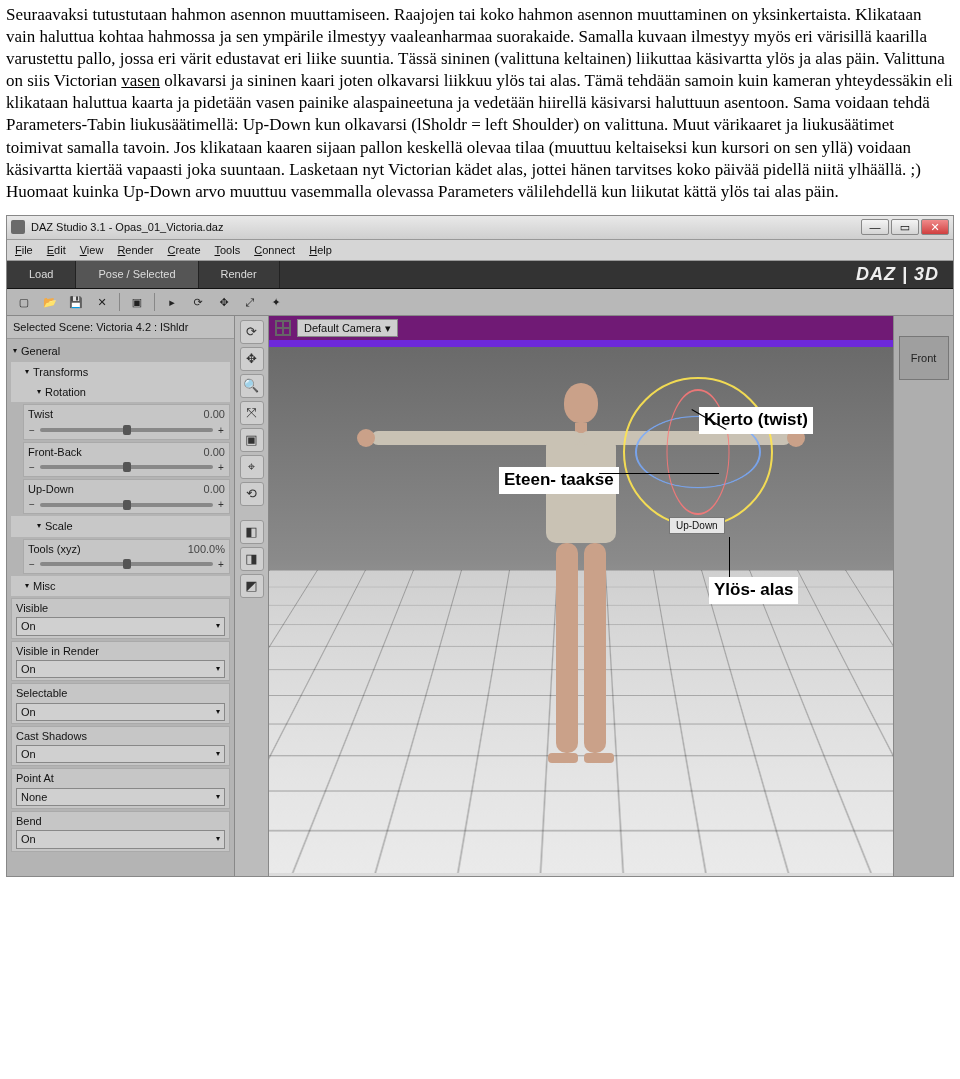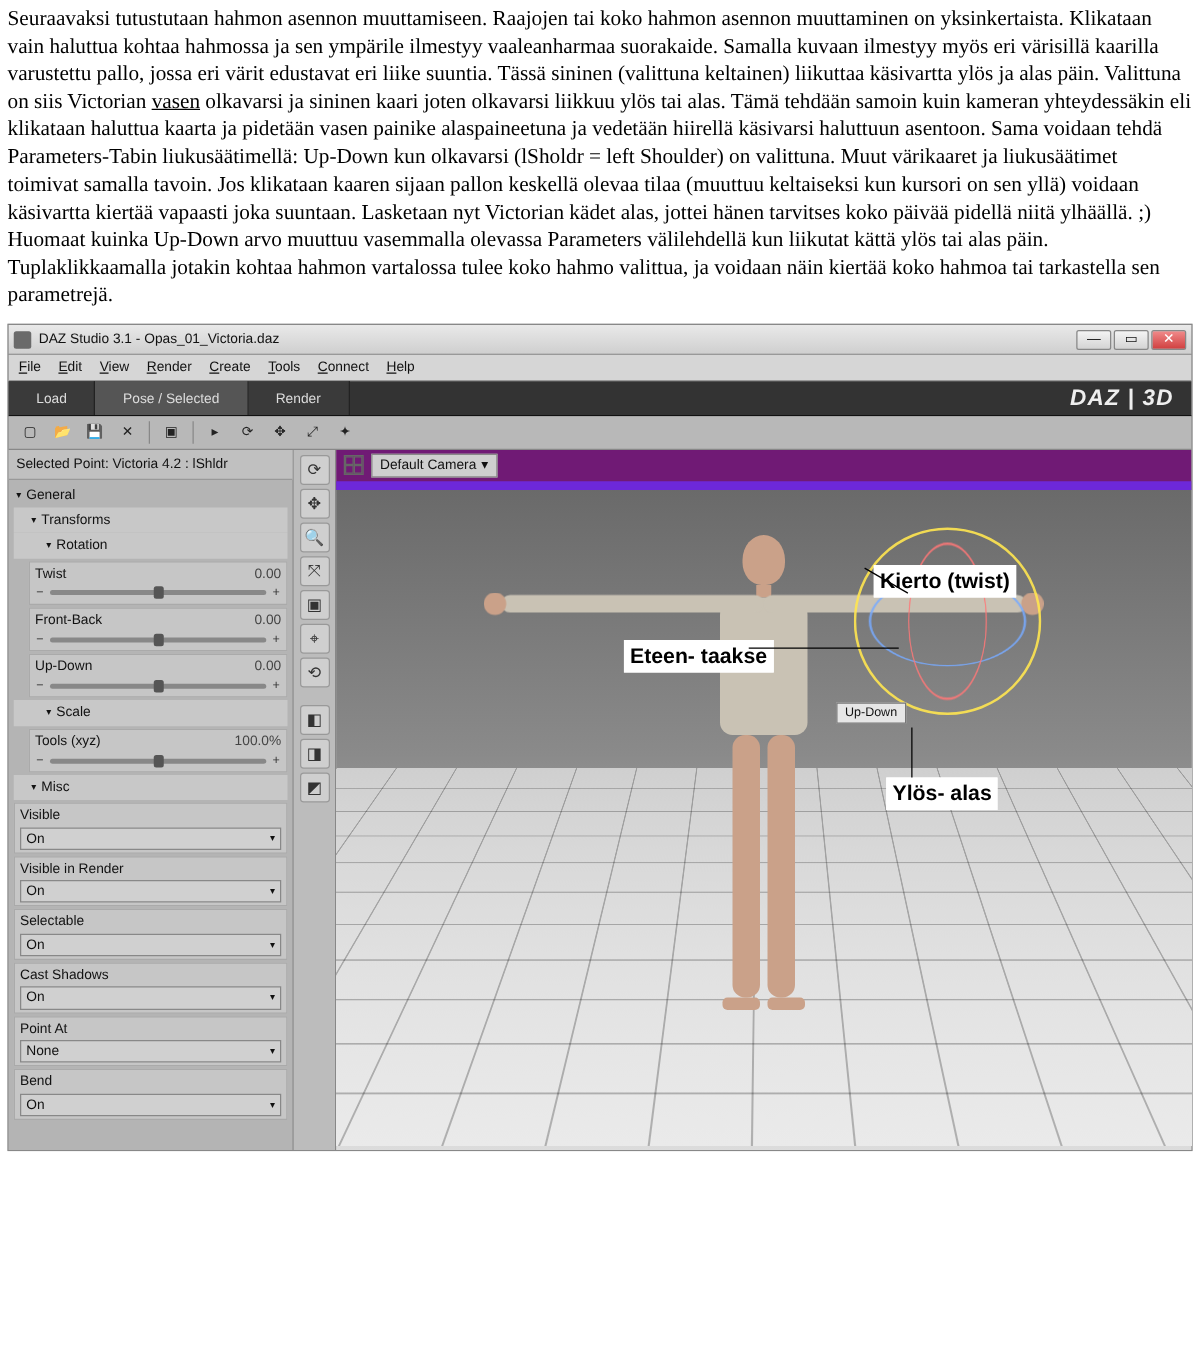--- a/index.html
+++ b/index.html
@@ -85,21 +85,20 @@
   .right-rail { width:60px; background:#aeaeae; border-left:1px solid #888; display:flex; flex-direction:column; align-items:center; padding-top:20px; }
   .front-btn { width:50px;height:44px;background:#9f9f9f;border:1px solid #777;display:flex;align-items:center;justify-content:center;font-size:11px;color:#222; }
 </style>
 </head>
 <body>
 
 <div class="doc-text">
   <p>
     <span>Seuraavaksi tutustutaan hahmon asennon muuttamiseen. Raajojen tai koko hahmon asennon muuttaminen on yksinkertaista. Klikataan vain haluttua kohtaa hahmossa ja sen ympärile ilmestyy vaaleanharmaa suorakaide. Samalla kuvaan ilmestyy myös eri värisillä kaarilla varustettu pallo, jossa eri värit edustavat eri liike suuntia. Tässä sininen (valittuna keltainen) liikuttaa käsivartta ylös ja alas päin. Valittuna on siis Victorian </span><span class="underline">vasen</span><span> olkavarsi ja sininen kaari joten olkavarsi liikkuu ylös tai alas. Tämä tehdään samoin kuin kameran yhteydessäkin eli klikataan haluttua kaarta ja pidetään vasen painike alaspaineetuna ja vedetään hiirellä käsivarsi haluttuun asentoon. Sama voidaan tehdä Parameters-Tabin liukusäätimellä: Up-Down kun olkavarsi (lSholdr = left Shoulder) on valittuna. Muut värikaaret ja liukusäätimet toimivat samalla tavoin. Jos klikataan kaaren sijaan pallon keskellä olevaa tilaa (muuttuu keltaiseksi kun kursori on sen yllä) voidaan käsivartta kiertää vapaasti joka suuntaan. Lasketaan nyt Victorian kädet alas, jottei hänen tarvitses koko päivää pidellä niitä ylhäällä. ;) Huomaat kuinka Up-Down arvo muuttuu vasemmalla olevassa Parameters välilehdellä kun liikutat kättä ylös tai alas päin.</span>
   </p>
-  <p>Tuplaklikkaamalla jotakin kohtaa hahmon vartalossa tulee koko hahmo valittua, ja voidaan näin kiertää koko hahmoa tai tarkastella sen parametrejä.</p>
 </div>
 
 <div class="app">
   <div class="titlebar">
     <div class="titlebar-left">
       <div class="app-icon"></div>
       <span>DAZ Studio 3.1 - Opas_01_Victoria.daz</span>
     </div>
     <div class="win-btns">
       <div class="win-btn">—</div>
@@ -135,21 +134,21 @@
     <div class="tool-ico">⟳</div>
     <div class="tool-ico">✥</div>
     <div class="tool-ico">⤢</div>
     <div class="tool-ico">✦</div>
   </div>
 
   <div class="workspace">
 
     <div class="panel-left">
       <div class="sel-item">
-        <span>Selected Point:</span>
+        <span>Selected Scene:</span>
         <span>Victoria 4.2 : lShldr</span>
       </div>
       <div class="param-scroll">
         <div class="group-hdr">
             <span class="tri">▾</span>
             <span>General</span>
           </div>
         <div class="group-hdr sub">
             <span class="tri">▾</span>
             <span>Transforms</span>
@@ -339,14 +338,17 @@
         <div class="ann-label" style="top:120px; left:230px;">Eteen- taakse</div>
         <div class="ann-line" style="top:126px; left:330px; width:120px;"></div>
         <div class="ann-label" style="top:60px; left:430px;">Kierto (twist)</div>
         <div class="ann-line" style="top:72px; left:420px; width:40px; transform:rotate(30deg);"></div>
         <div class="updown-chip" style="top:170px; left:400px;">Up-Down</div>
         <div class="ann-label" style="top:230px; left:440px;">Ylös- alas</div>
         <div class="ann-line v" style="top:190px; left:460px; height:40px;"></div>
       </div>
     </div>
 
+    <div class="right-rail">
+      <div class="front-btn">Front</div>
+    </div>
   </div>
 </div>
 
 </body></html>

